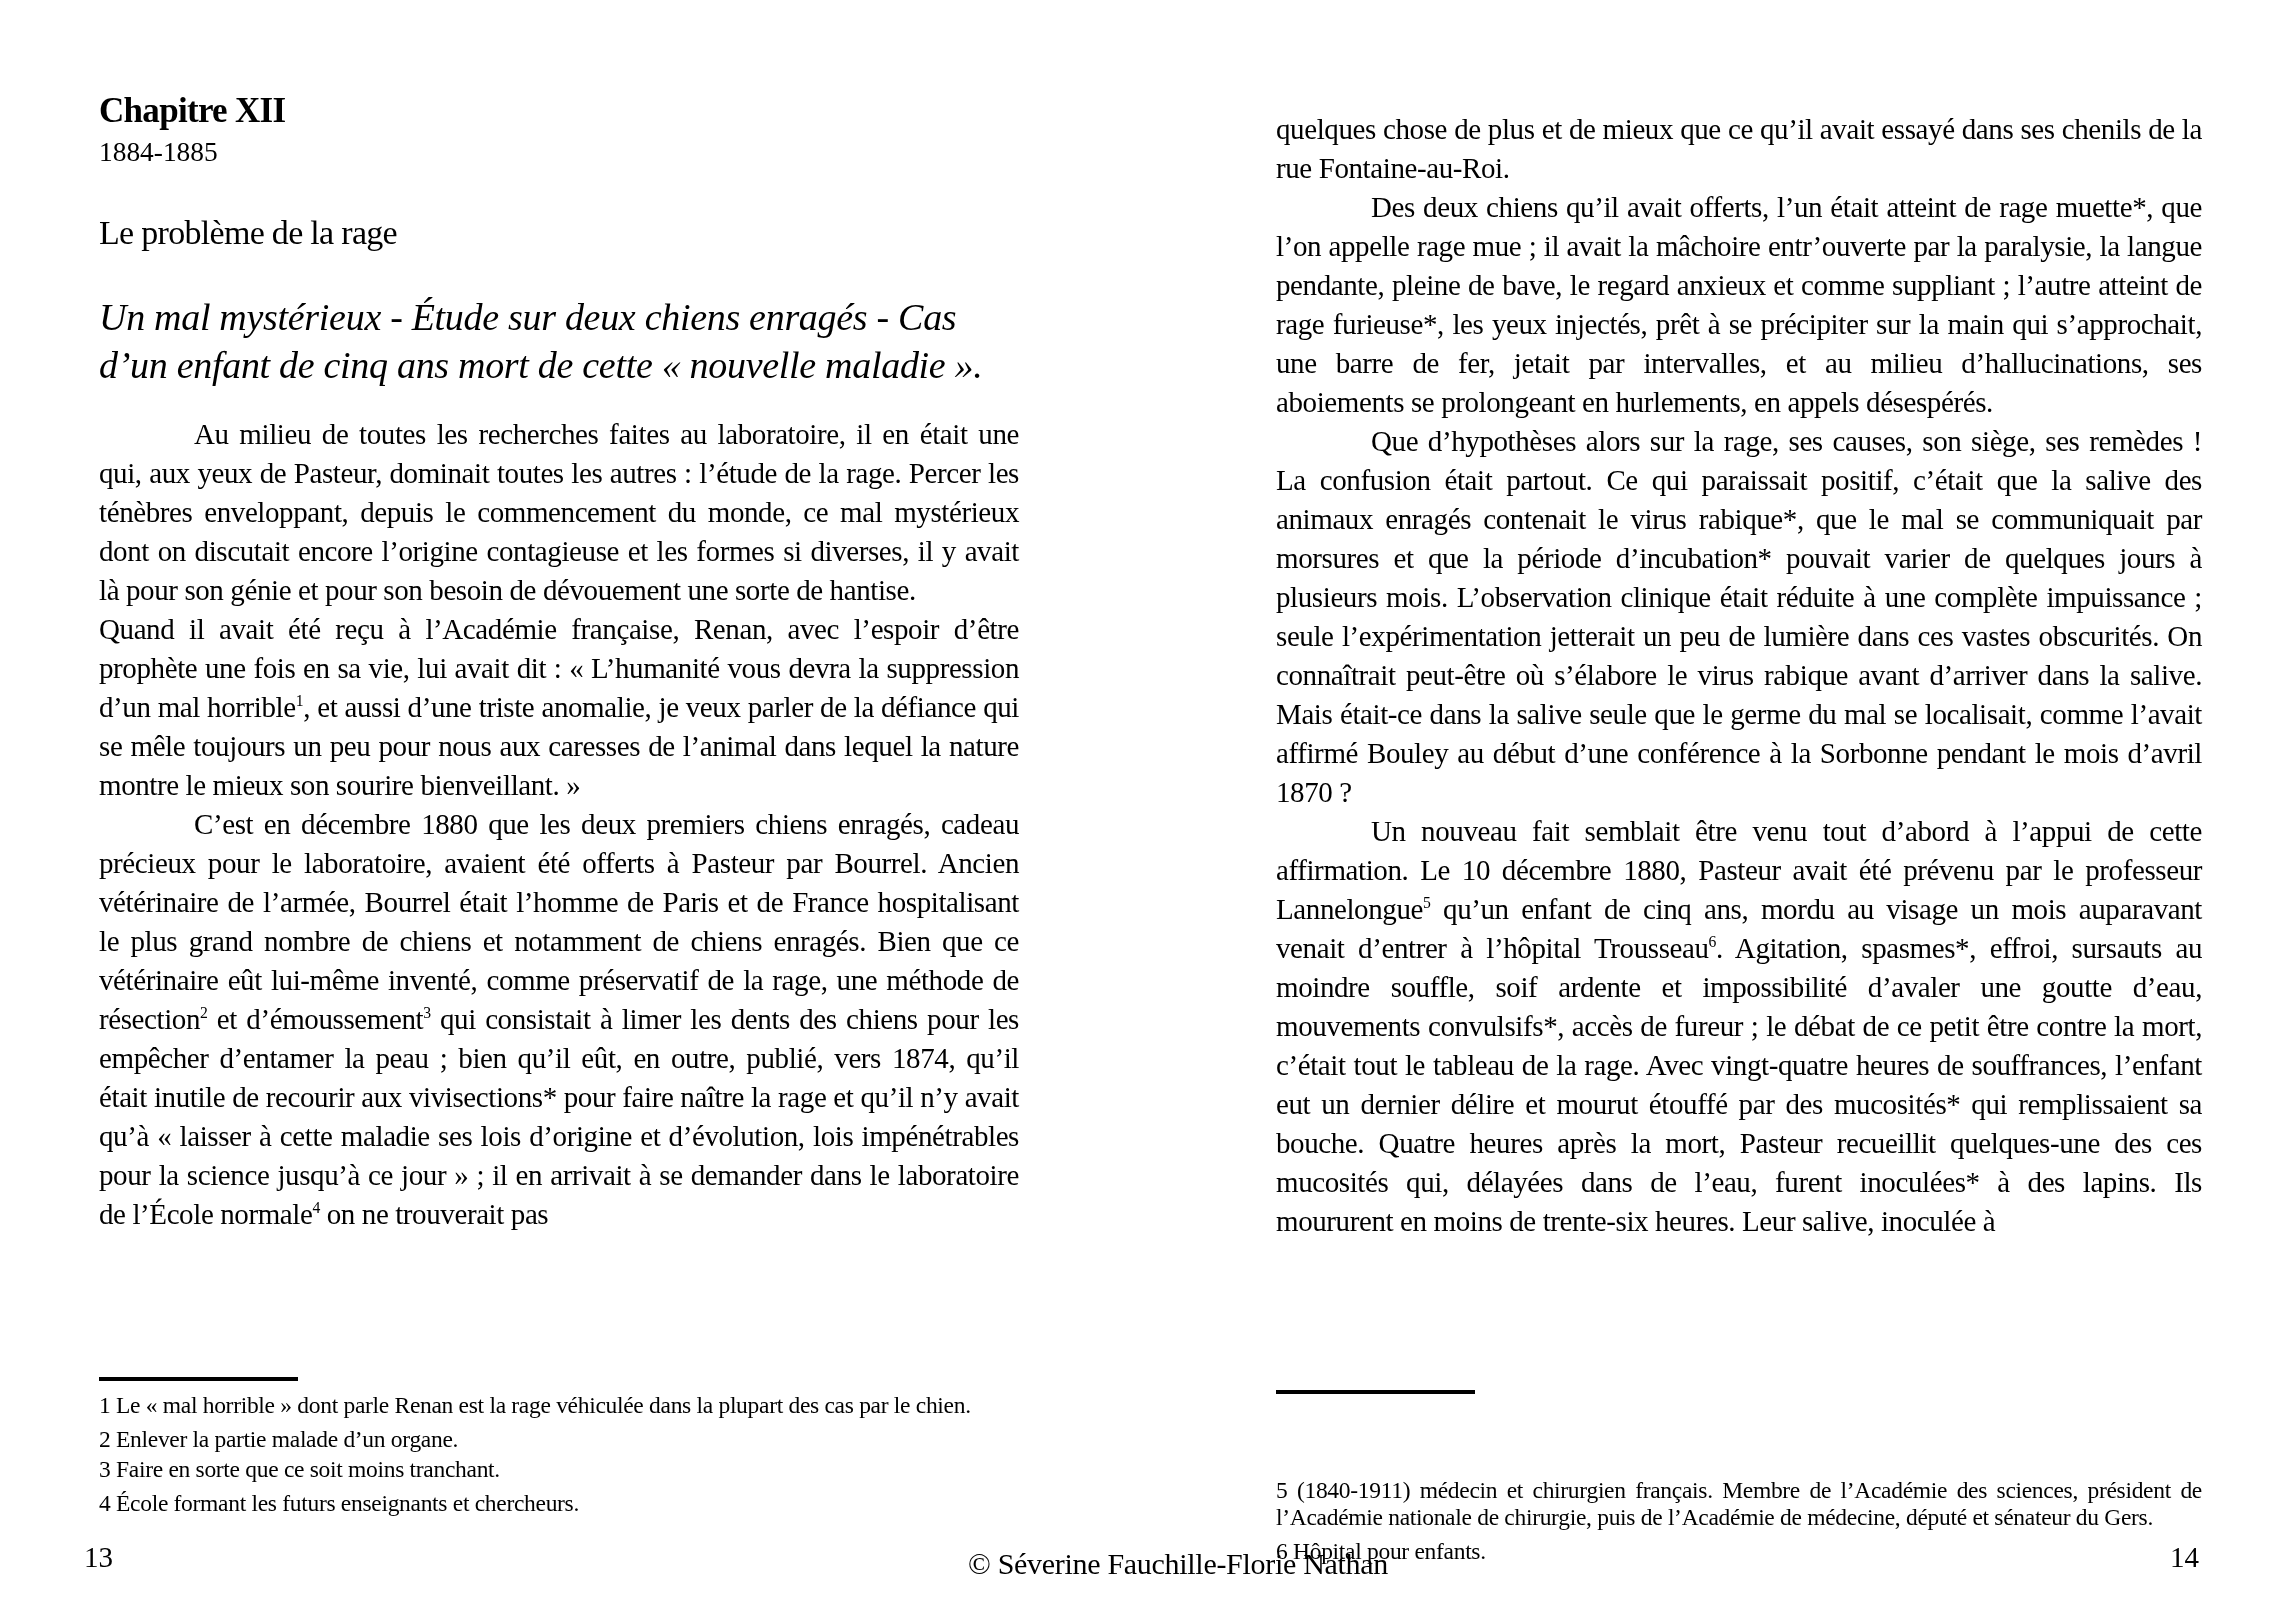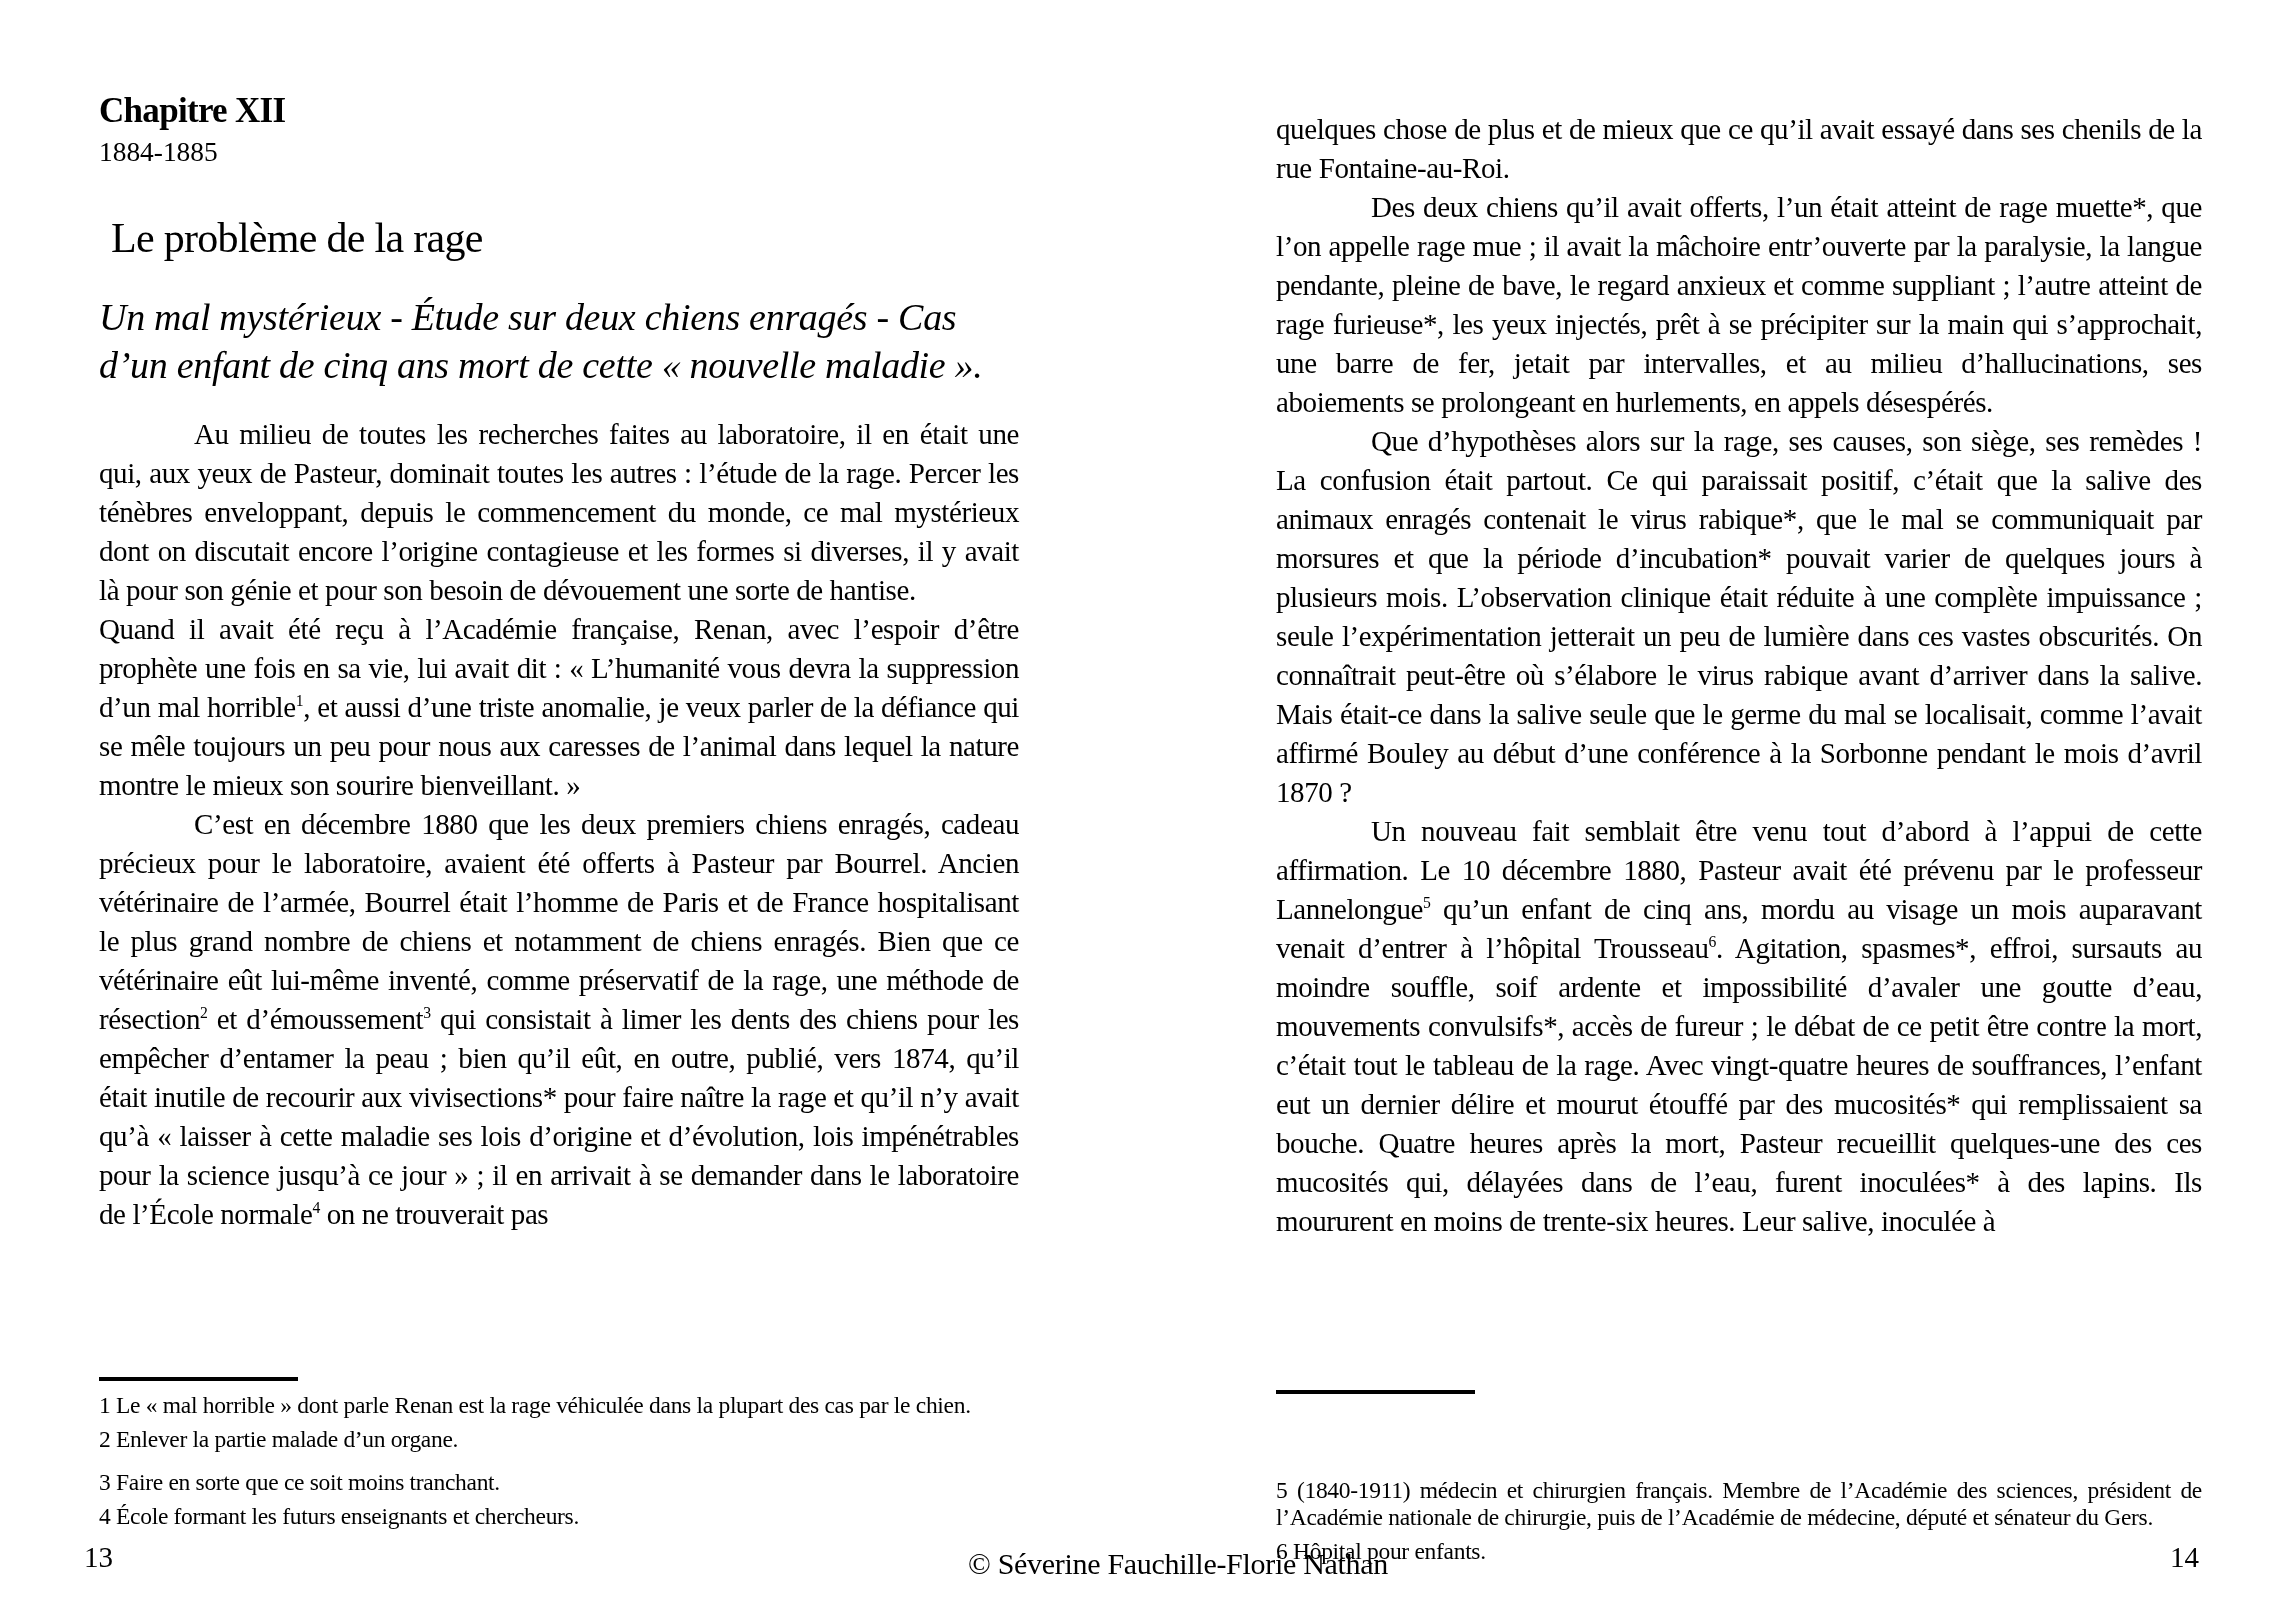--- a/index.html
+++ b/index.html
@@ -3,21 +3,21 @@
 <meta charset="utf-8">
 <style>
   html, body { margin:0; padding:0; background:#ffffff; }
   body { width:2284px; height:1620px; position:relative; overflow:hidden;
          font-family:"Liberation Serif", "DejaVu Serif", serif; color:#000; }
   .page { position:absolute; top:0; }
   .left { left:99px; width:920px; }
   .right { left:1276px; width:926px; }
   .chap-title { position:absolute; top:91px; left:0; font-weight:bold; font-size:35px; letter-spacing:-0.7px; }
   .chap-years { position:absolute; top:137px; left:0; font-size:27.4px; }
-  .section-title { position:absolute; top:214px; left:12px; font-size:42px; letter-spacing:-0.7px; }
+  .section-title { position:absolute; top:214px; left:0; font-size:34px; letter-spacing:-0.7px; }
   .summary { position:absolute; top:293px; left:0; width:920px; font-style:italic; font-size:38px; line-height:48px; letter-spacing:-0.3px; }
   .body { position:absolute; left:0; font-size:29px; line-height:39px; text-align:justify; letter-spacing:-0.4px; }
   .body p { margin:0; }
   .indent { text-indent:95px; }
   sup { font-size:15.7px; line-height:0; vertical-align:super; }
   .rule { position:absolute; height:3.9px; background:#000; width:199px; }
   .notes { position:absolute; left:0; font-size:23.5px; line-height:27.4px; letter-spacing:-0.3px; text-align:justify; }
   .notes p { margin:0 0 6.5px 0; }
   .pagenum { position:absolute; font-size:29px; top:1541px; }
   .copyright { position:absolute; top:1547px; left:0; width:2284px; text-align:center; font-size:30px; letter-spacing:-0.3px;padding-left:36px; }
@@ -33,21 +33,21 @@
 
   <div class="body" style="top:415px; width:920px;">
     <p class="indent">Au milieu de toutes les recherches faites au laboratoire, il en était une qui, aux yeux de Pasteur, dominait toutes les autres : l’étude de la rage. Percer les ténèbres enveloppant, depuis le commencement du monde, ce mal mystérieux dont on discutait encore l’origine contagieuse et les formes si diverses, il y avait là pour son génie et pour son besoin de dévouement une sorte de hantise.</p>
     <p><span>Quand il avait été reçu à l’Académie française, Renan, avec l’espoir d’être prophète une fois en sa vie, lui avait dit : « L’humanité vous devra la suppression d’un mal horrible</span><sup>1</sup><span>, et aussi d’une triste anomalie, je veux parler de la défiance qui se mêle toujours un peu pour nous aux caresses de l’animal dans lequel la nature montre le mieux son sourire bienveillant. »</span></p>
     <p class="indent"><span>C’est en décembre 1880 que les deux premiers chiens enragés, cadeau précieux pour le laboratoire, avaient été offerts à Pasteur par Bourrel. Ancien vétérinaire de l’armée, Bourrel était l’homme de Paris et de France hospitalisant le plus grand nombre de chiens et notamment de chiens enragés. Bien que ce vétérinaire eût lui-même inventé, comme préservatif de la rage, une méthode de résection</span><sup>2</sup><span> et d’émoussement</span><sup>3</sup><span> qui consistait à limer les dents des chiens pour les empêcher d’entamer la peau ; bien qu’il eût, en outre, publié, vers 1874, qu’il était inutile de recourir aux vivisections* pour faire naître la rage et qu’il n’y avait qu’à « laisser à cette maladie ses lois d’origine et d’évolution, lois impénétrables pour la science jusqu’à ce jour » ; il en arrivait à se demander dans le laboratoire de l’École normale</span><sup>4</sup><span> on ne trouverait pas</span></p>
   </div>
 
   <div class="rule" style="top:1377px; left:0;"></div>
   <div class="notes" style="top:1392px; width:920px;">
     <p>1 Le « mal horrible » dont parle Renan est la rage véhiculée dans la plupart des cas par le chien.</p>
-    <p style="margin-bottom:16px">2 Enlever la partie malade d’un organe.</p>
+    <p style="margin-bottom:3px">2 Enlever la partie malade d’un organe.</p>
     <p>3 Faire en sorte que ce soit moins tranchant.</p>
     <p>4 École formant les futurs enseignants et chercheurs.</p>
   </div>
 </div>
 <div class="pagenum" style="left:84px;">13</div>
 
 <div class="page right">
   <div class="body" style="top:94px; width:926px;margin-top:16px;">
     <p>quelques chose de plus et de mieux que ce qu’il avait essayé dans ses chenils de la rue Fontaine-au-Roi.</p>
     <p class="indent">Des deux chiens qu’il avait offerts, l’un était atteint de rage muette*, que l’on appelle rage mue ; il avait la mâchoire entr’ouverte par la paralysie, la langue pendante, pleine de bave, le regard anxieux et comme suppliant ; l’autre atteint de rage furieuse*, les yeux injectés, prêt à se précipiter sur la main qui s’approchait, une barre de fer, jetait par intervalles, et au milieu d’hallucinations, ses aboiements se prolongeant en hurlements, en appels désespérés.</p>

